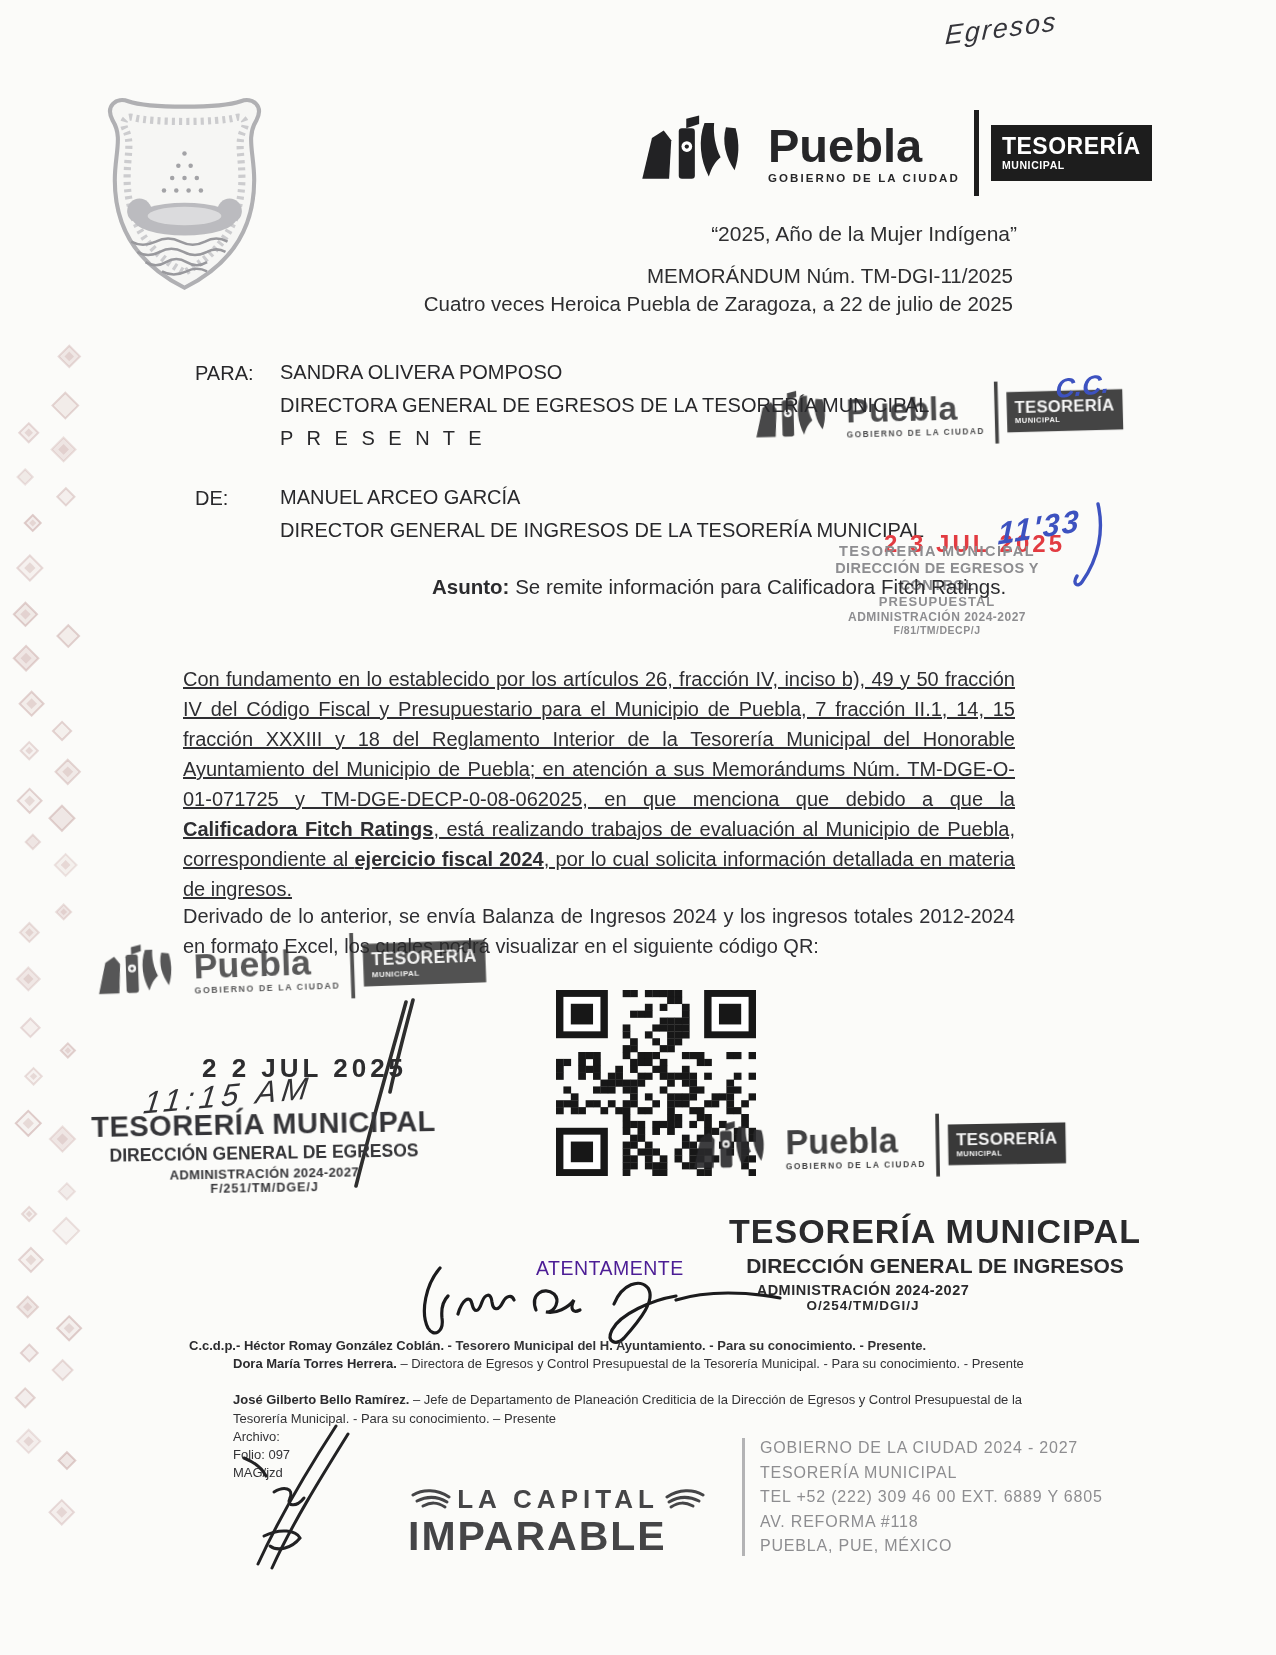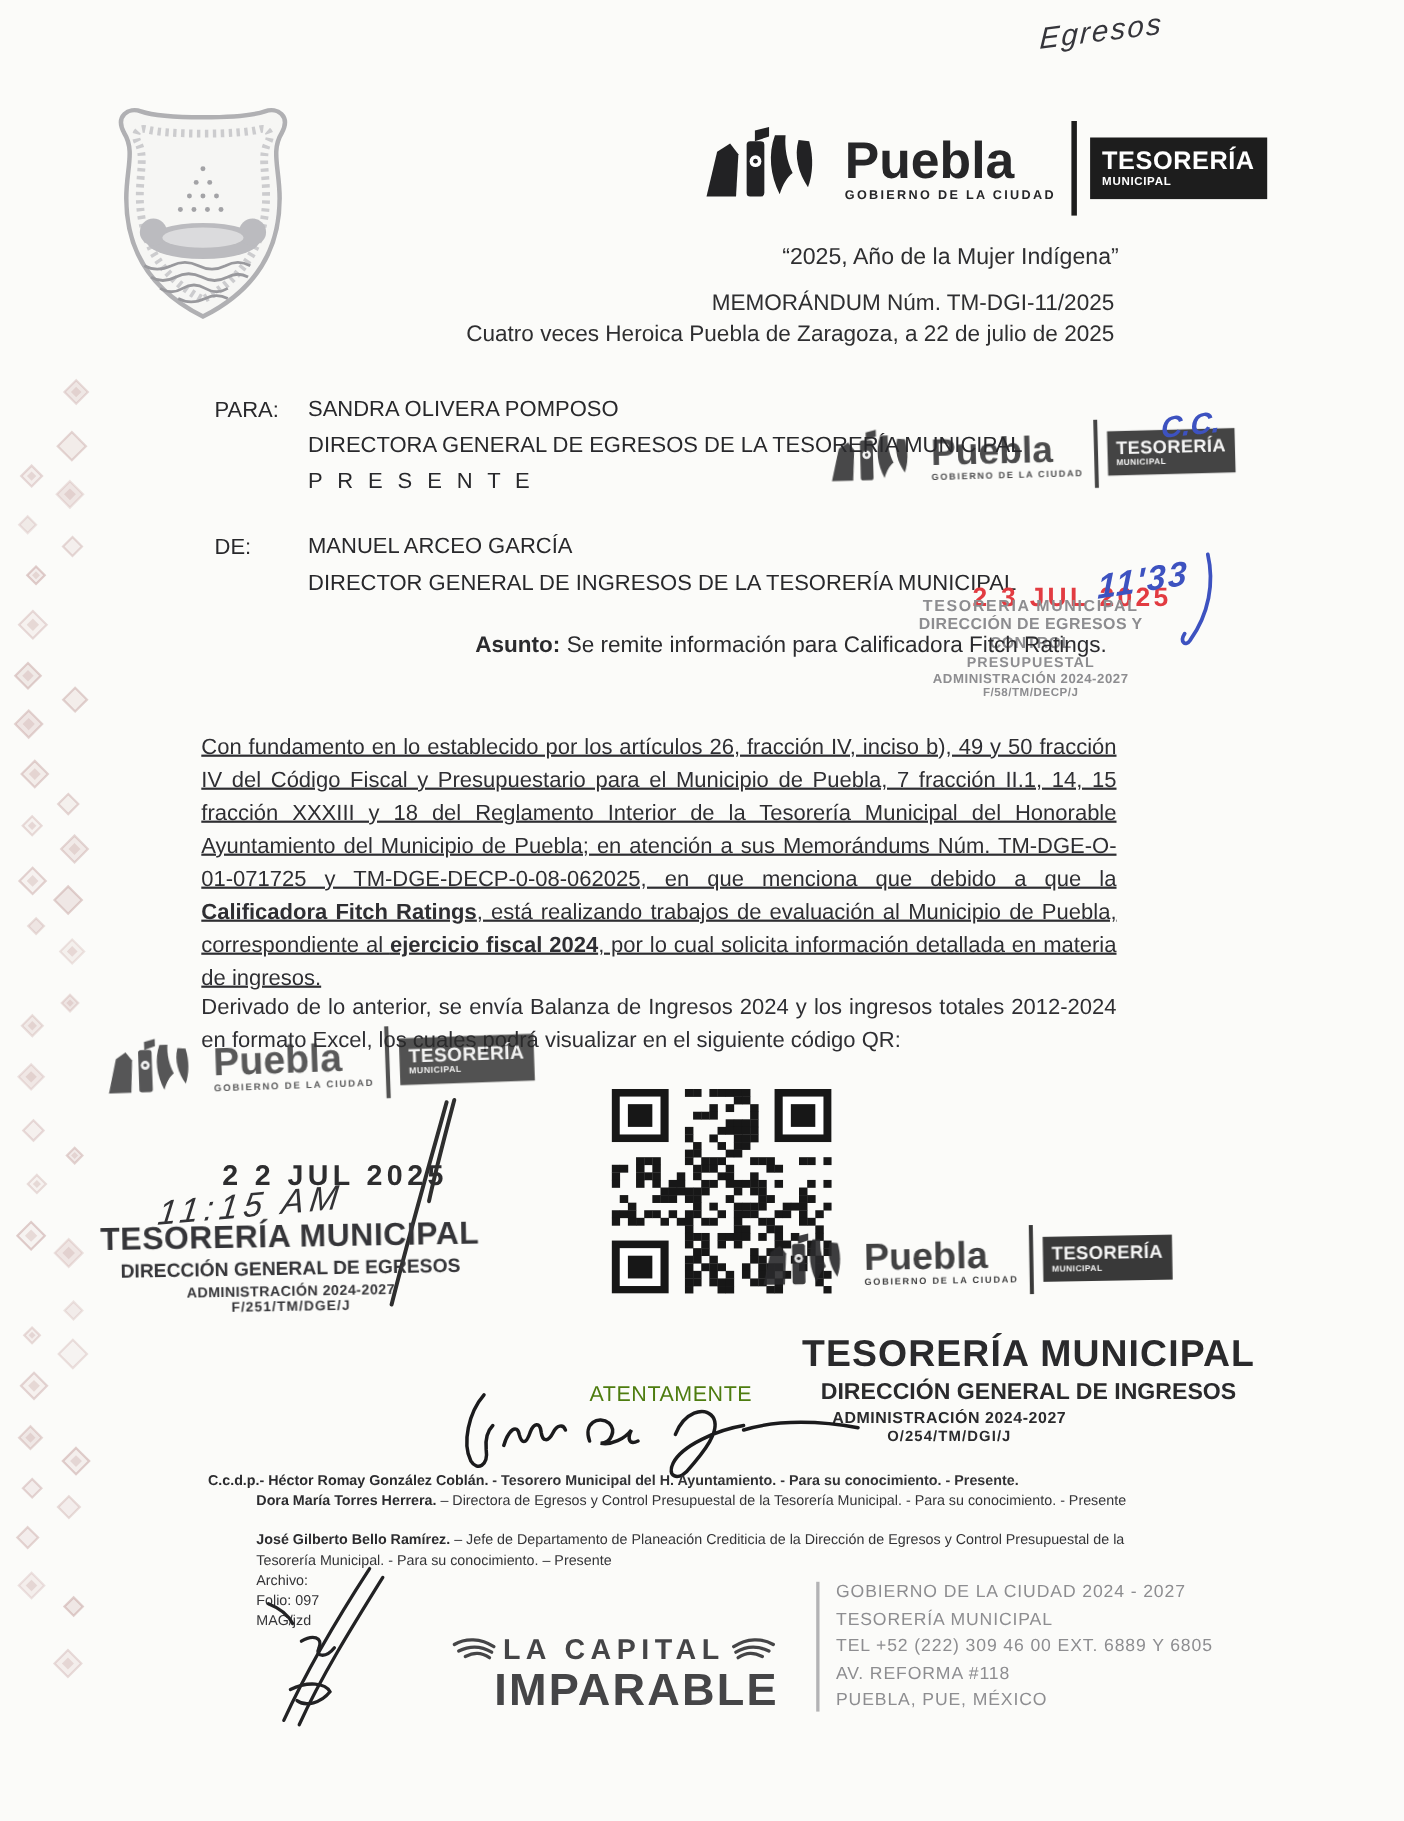--- a/index.html
+++ b/index.html
@@ -53,26 +53,26 @@
   .stamp-dgi .b2{font-size:21px;font-weight:bold;margin-top:3px;white-space:nowrap;}
   .stamp-dgi-sub{transform:translateX(-72px);}
   .stamp-dgi .b3{font-size:14.5px;font-weight:bold;margin-top:4px;letter-spacing:.5px;}
   .stamp-dgi .b4{font-size:13.5px;font-weight:bold;letter-spacing:1px;}
   
   .subject{left:432px;top:575px;font-size:20.5px;color:#2b2b2e;z-index:3;}
   .para{left:183px;width:832px;font-size:20px;line-height:30px;text-align:justify;color:#2e2e32;}
   .p1{top:664px;text-decoration:underline;}
   .p2{top:901px;}
   .closing{left:255px;top:1192px;font-size:20.5px;}
-  .atentamente{left:536px;top:1257px;font-size:19.5px;letter-spacing:.5px;color:#4d7c0f;}
+  .atentamente{left:536px;top:1257px;font-size:19.5px;letter-spacing:.5px;color:#4c1d95;}
   
   .cc-row{position:absolute;font-size:13px;line-height:18.5px;color:#333336;}
   .cc-row b{color:#2b2b2e;}
   
-  .capital{left:408px;top:1484px;width:300px;text-align:right;color:#454547;filter:blur(.2px);}
+  .capital{left:408px;top:1484px;width:300px;text-align:left;color:#454547;filter:blur(.2px);}
   .capital-top{display:flex;align-items:center;justify-content:center;gap:6px;}
   .capital-l1{font-size:26px;font-weight:bold;letter-spacing:5px;white-space:nowrap;}
   .capital-l2{font-size:41px;font-weight:bold;letter-spacing:2px;margin-top:-2px;}
   .foot-bar{left:742px;top:1438px;width:3px;height:118px;background:#9b9b9d;opacity:.75;}
   .foot-lines{left:760px;top:1436px;font-size:16px;line-height:24.5px;letter-spacing:.8px;color:#8d8d90;font-weight:normal;filter:blur(.25px);white-space:nowrap;}
   .ink-blue{color:#3d52c0;}
   .gray{color:#8d8d90;}
   svg.pen{position:absolute;overflow:visible;}
 </style>
 </head>
@@ -244,21 +244,21 @@
     <g fill="none" stroke="#3d52c0" stroke-width="3.4" stroke-linecap="round">
       <path d="M30 4 C36 30 31 58 14 82 C10 88 4 84 9 76"></path>
     </g>
   </svg>
 
   <div class="abs stamp-gray gray">
     <div class="s1">TESORERIA MUNICIPAL</div>
     <div class="s2">DIRECCIÓN DE EGRESOS Y CONTROL</div>
     <div class="s3">PRESUPUESTAL</div>
     <div class="s4">ADMINISTRACIÓN 2024-2027</div>
-    <div class="s5">F/58/TM/DECP/J</div>
+    <div class="s5">F/81/TM/DECP/J</div>
   </div>
 
   <div class="abs subject"><b>Asunto:</b><span> Se remite información para Calificadora Fitch Ratings.</span></div>
 
   <div class="abs para p1"><span>Con fundamento en lo establecido por los artículos 26, fracción IV, inciso b), 49 y 50 fracción IV del Código Fiscal y Presupuestario para el Municipio de Puebla, 7 fracción II.1, 14, 15 fracción XXXIII y 18 del Reglamento Interior de la Tesorería Municipal del Honorable Ayuntamiento del Municipio de Puebla; en atención a sus Memorándums Núm. TM-DGE-O-01-071725 y TM-DGE-DECP-0-08-062025, en que menciona que debido a que la </span><b>Calificadora Fitch Ratings</b><span>, está realizando trabajos de evaluación al Municipio de Puebla, correspondiente al </span><b>ejercicio fiscal 2024</b><span>, por lo cual solicita información detallada en materia de ingresos.</span></div>
 
   <div class="abs para p2">Derivado de lo anterior, se envía Balanza de Ingresos 2024 y los ingresos totales 2012-2024 en formato Excel, los cuales podrá visualizar en el siguiente código QR:</div>
 
   <div class="plogo logo-stamp-left">
     <svg width="118" height="84" viewBox="0 0 110 72">

